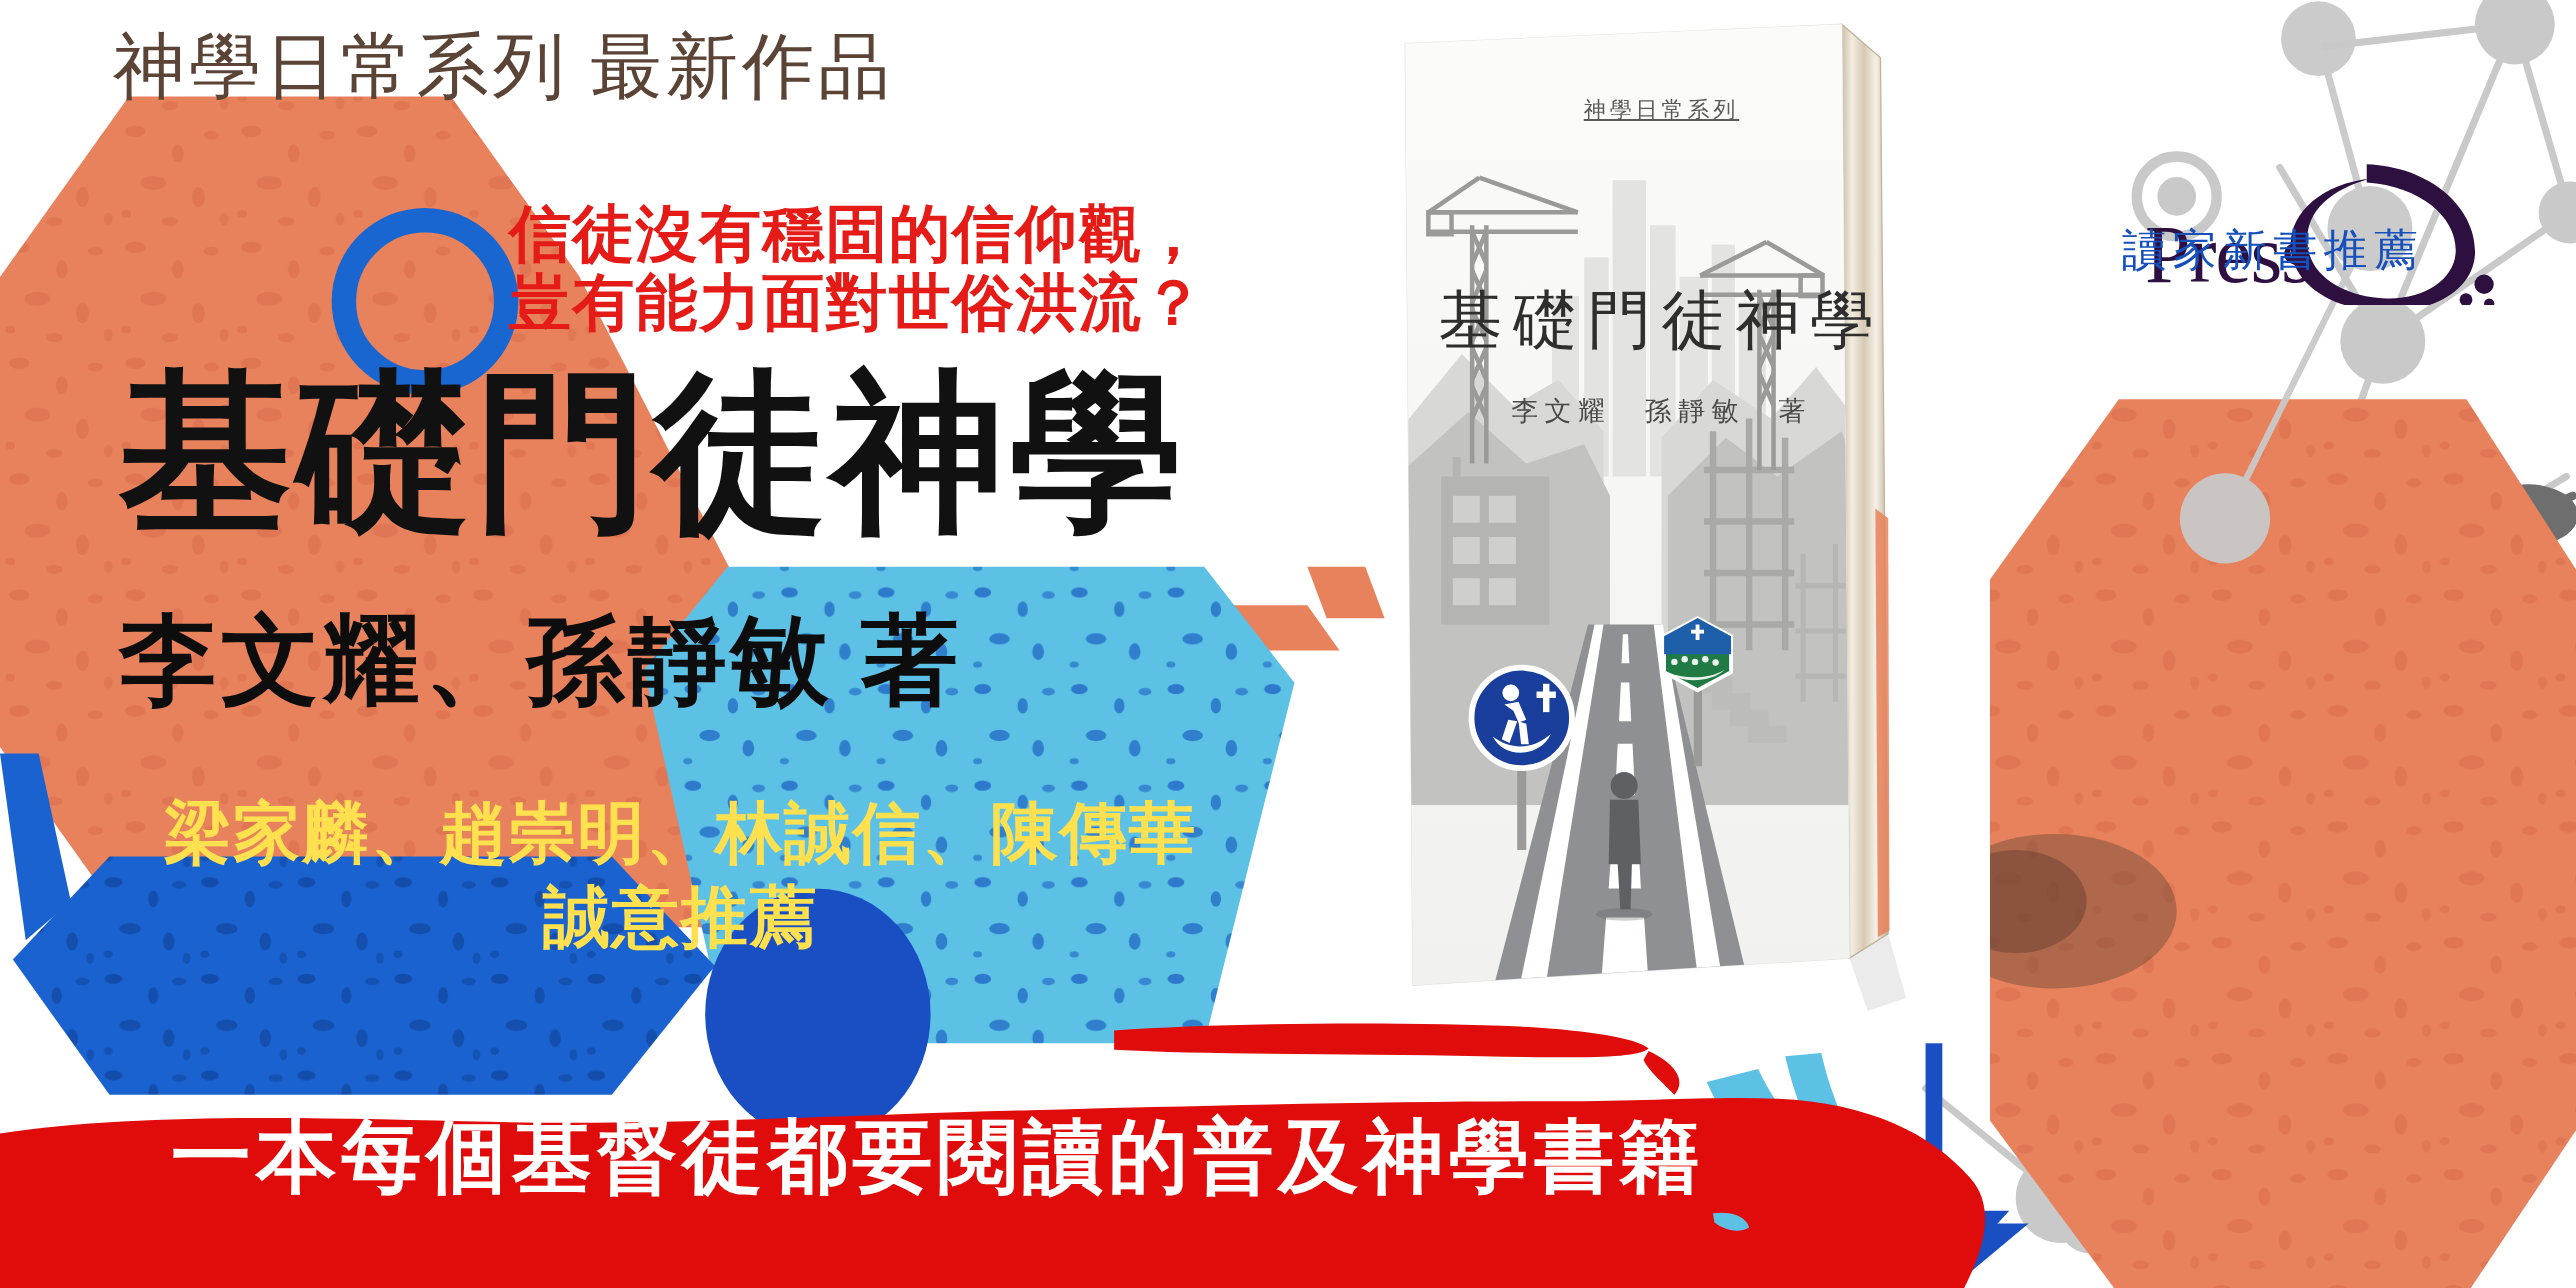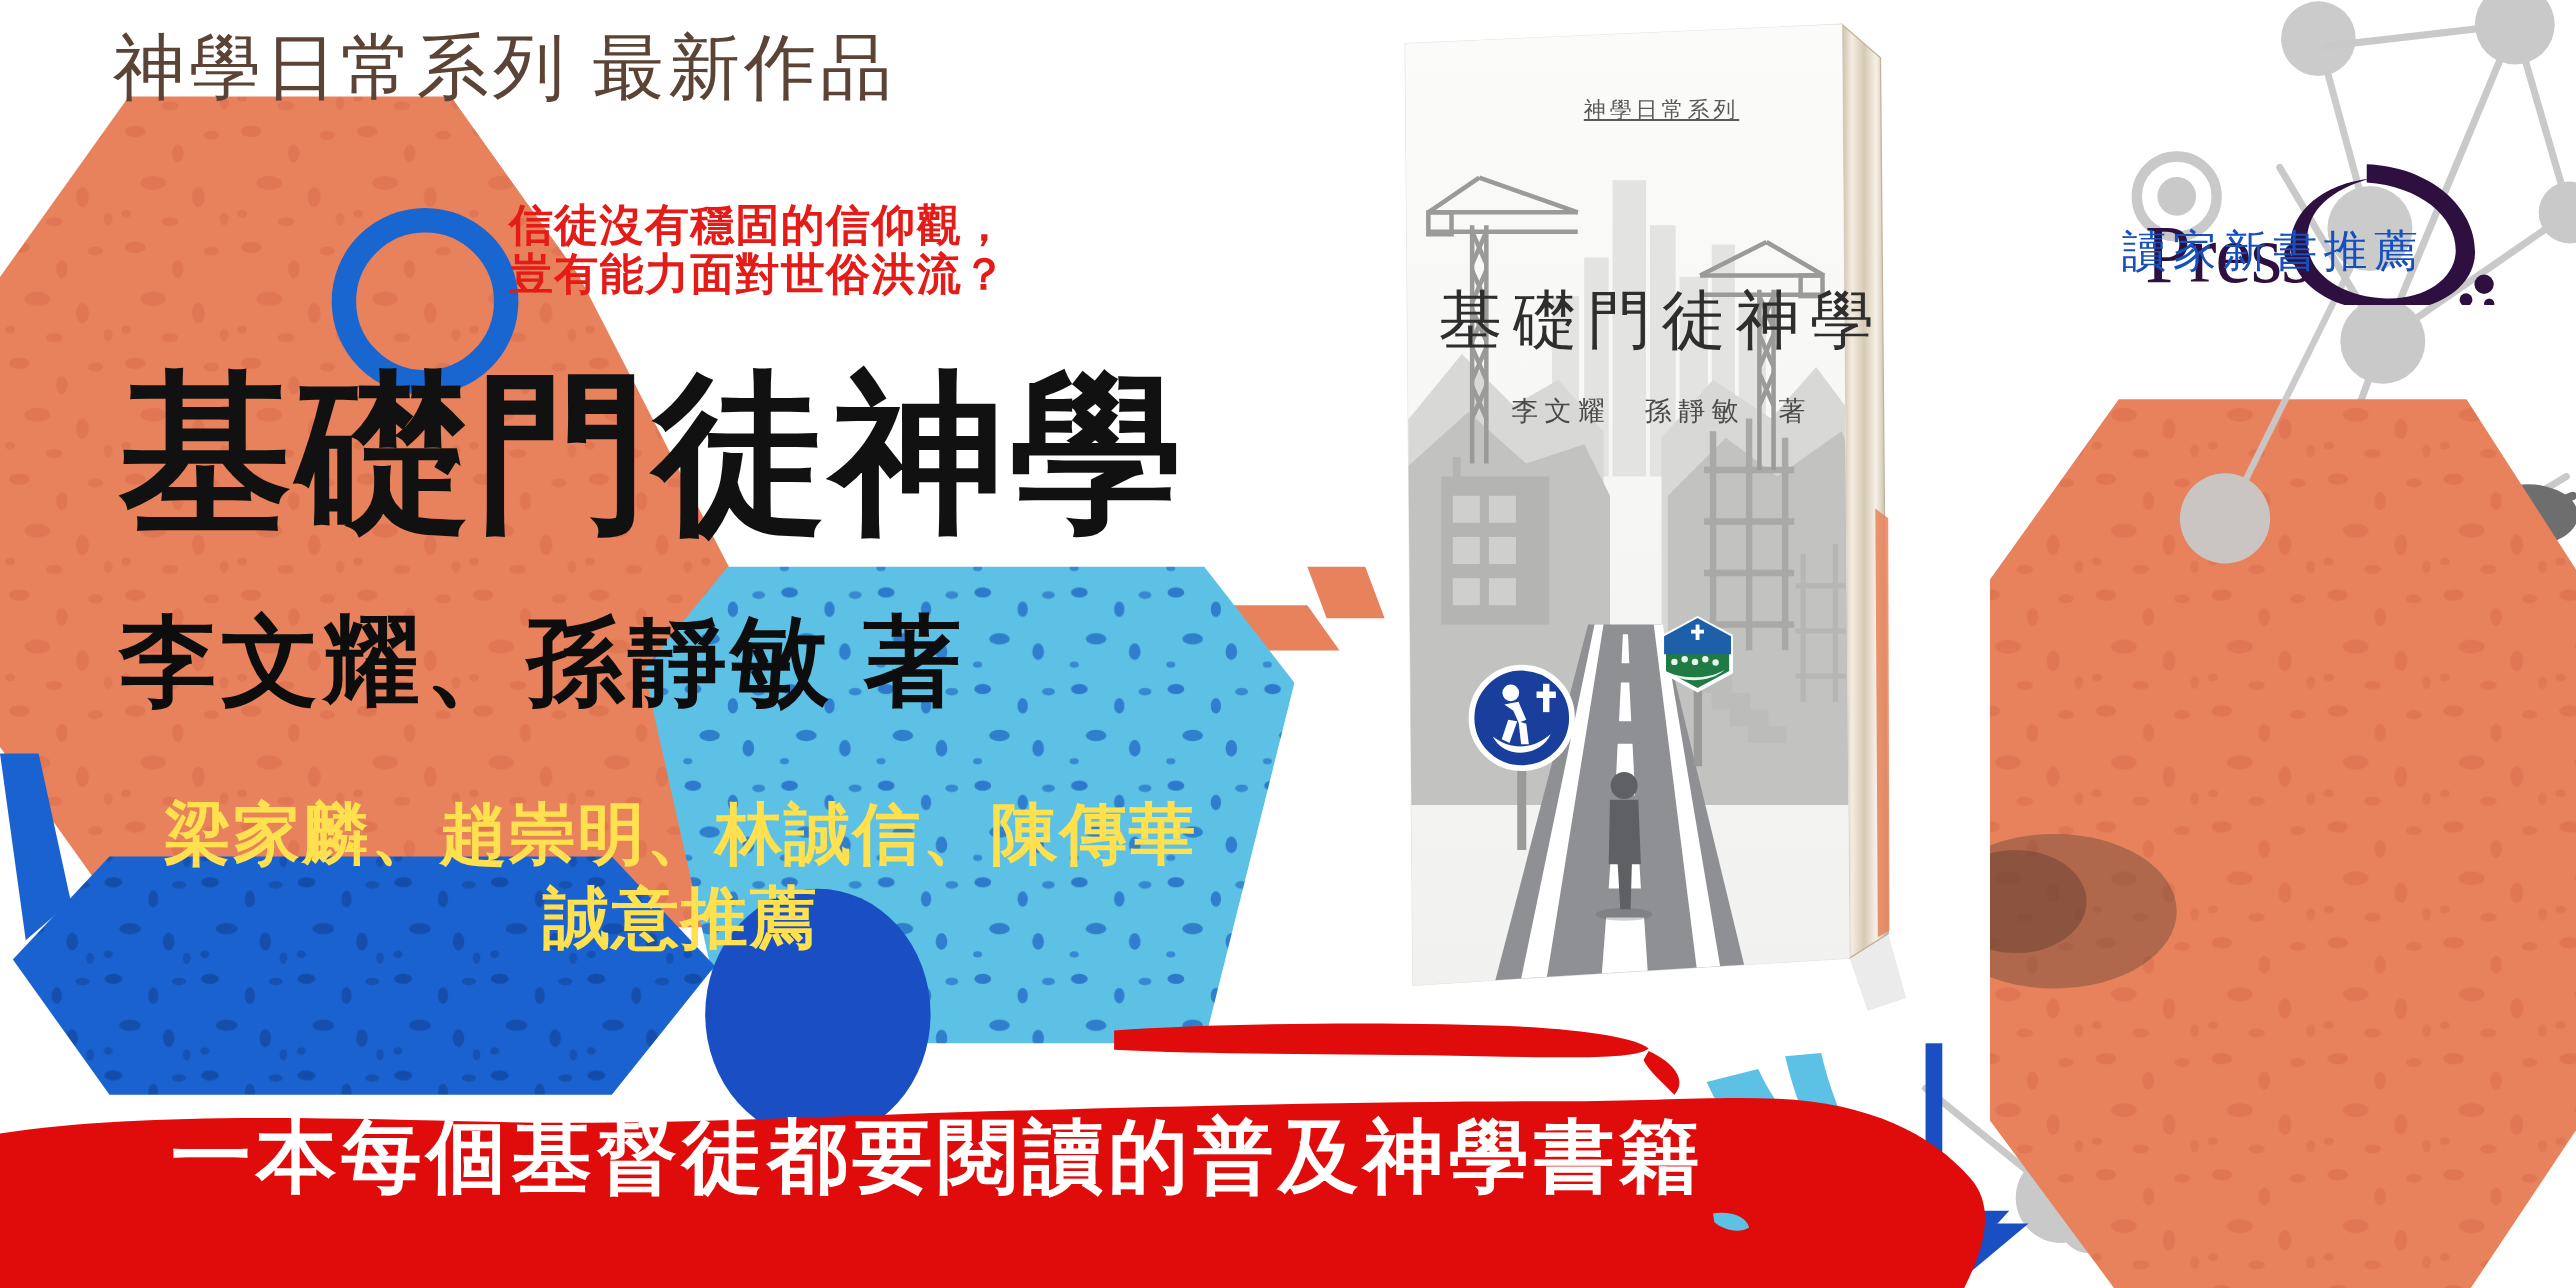--- a/index.html
+++ b/index.html
@@ -11,33 +11,33 @@
     width:2576px;height:1288px;
     background:#ffffff;
     overflow:hidden;
   }
   #banner svg.layer{
     position:absolute;left:0;top:0;width:2576px;height:1288px;
     pointer-events:none;
   }
 
   
-  .txt{position:absolute;white-space:pre;line-height:1.0;}
+  .txt{position:absolute;white-space:pre;line-height:1.0;font-family:Liberation Serif, serif;}
 
   #series-label{
     left:113px;top:31px;
     font-size:72px;
     color:#5b4436;
     letter-spacing:3.9px;
     font-weight:400;
   }
 
   #hook-line{
     left:509px;top:200px;
-    font-size:44px;
+    font-size:62px;
     color:#e41b16;
     font-weight:700;
     line-height:1.12;
     letter-spacing:1.3px;
   }
 
   #main-title{
     left:119px;top:367px;
     font-size:173px;
     color:#111111;

